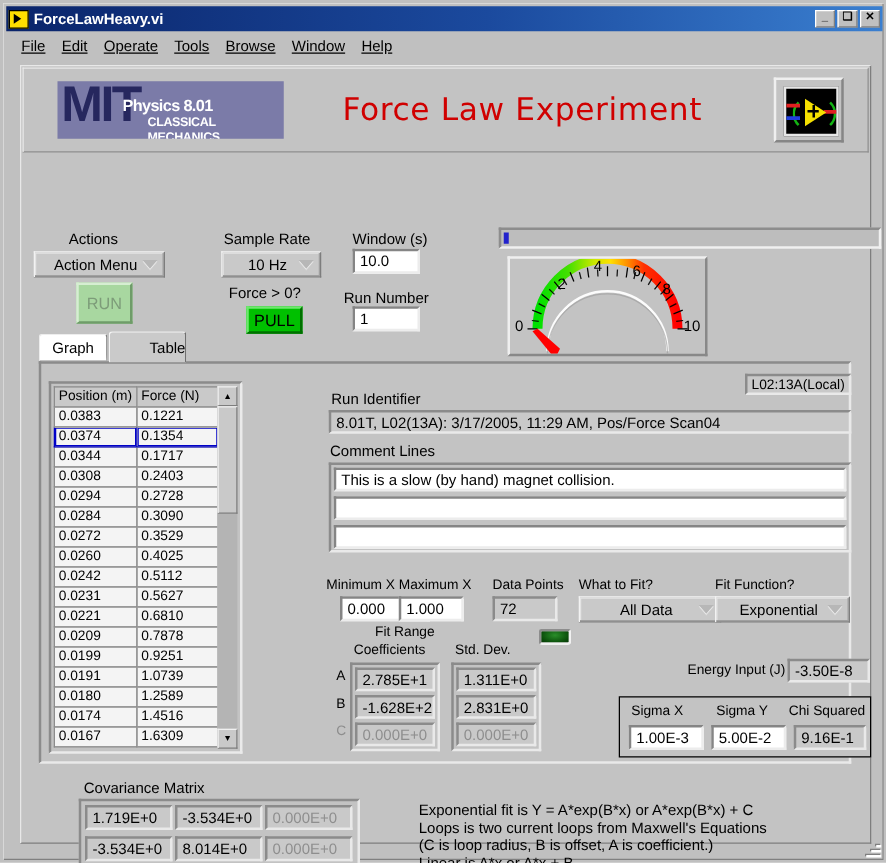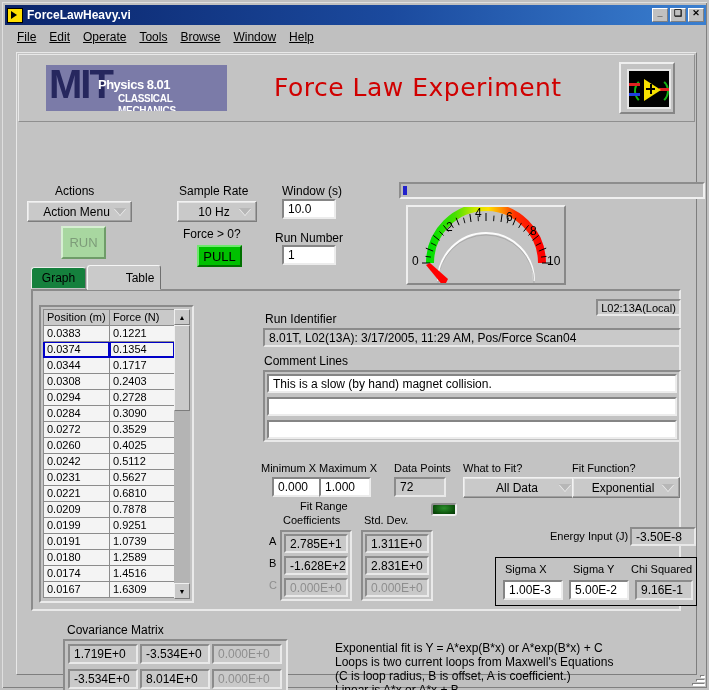--- a/index.html
+++ b/index.html
@@ -248,21 +248,21 @@
     border-color: #6ee86e #007000 #007000 #6ee86e;
     box-sizing: border-box;
     display: flex; align-items: center; justify-content: center;
     font-size: 13px; color: #000;
   }
 
   
   .tabstrip { position: absolute; left: 14px; top: 212px; width: 660px; height: 24px; }
   .tab {
     position: absolute; top: 2px; height: 22px;
-    background: #15803d;
+    background: #ffffff;
     border: 1px solid;
     border-color: #ededed #7a7a7a #c3c3c3 #ededed;
     box-sizing: border-box;
     display: flex; align-items: center; justify-content: center;
     font-size: 12px; color: #000;
     border-radius: 3px 3px 0 0;
   }
   .tab.active {
     top: 0px; height: 25px;
     background: #cacaca;
@@ -526,21 +526,21 @@
         <path d="M 30 76 A 48 48 0 0 1 126 76" fill="none" stroke="#9a9a9a" stroke-width="1" opacity="0.6"></path>
 
         <polygon points="22,56 18,58 36,80 40,72" fill="#ff0000"></polygon>
       </svg>
     </div>
 
     <div class="tabstrip">
       <div class="tab" style="left:0px;width:55px;">
         <span>Graph</span>
       </div>
-      <div class="tab active" style="left:56px;width:74px;padding-left:32px;">
+      <div class="tab active" style="left:56px;width:62px;padding-left:32px;">
         <span>Table</span>
       </div>
     </div>
     <div class="sunken" style="left:14px;top:236px;width:650px;height:322px;background:#c3c3c3;"></div>
 
     <div class="tablewrap">
       <table class="data">
         <thead>
           <tr>
             <th style="width:66px;">Position (m)</th>

